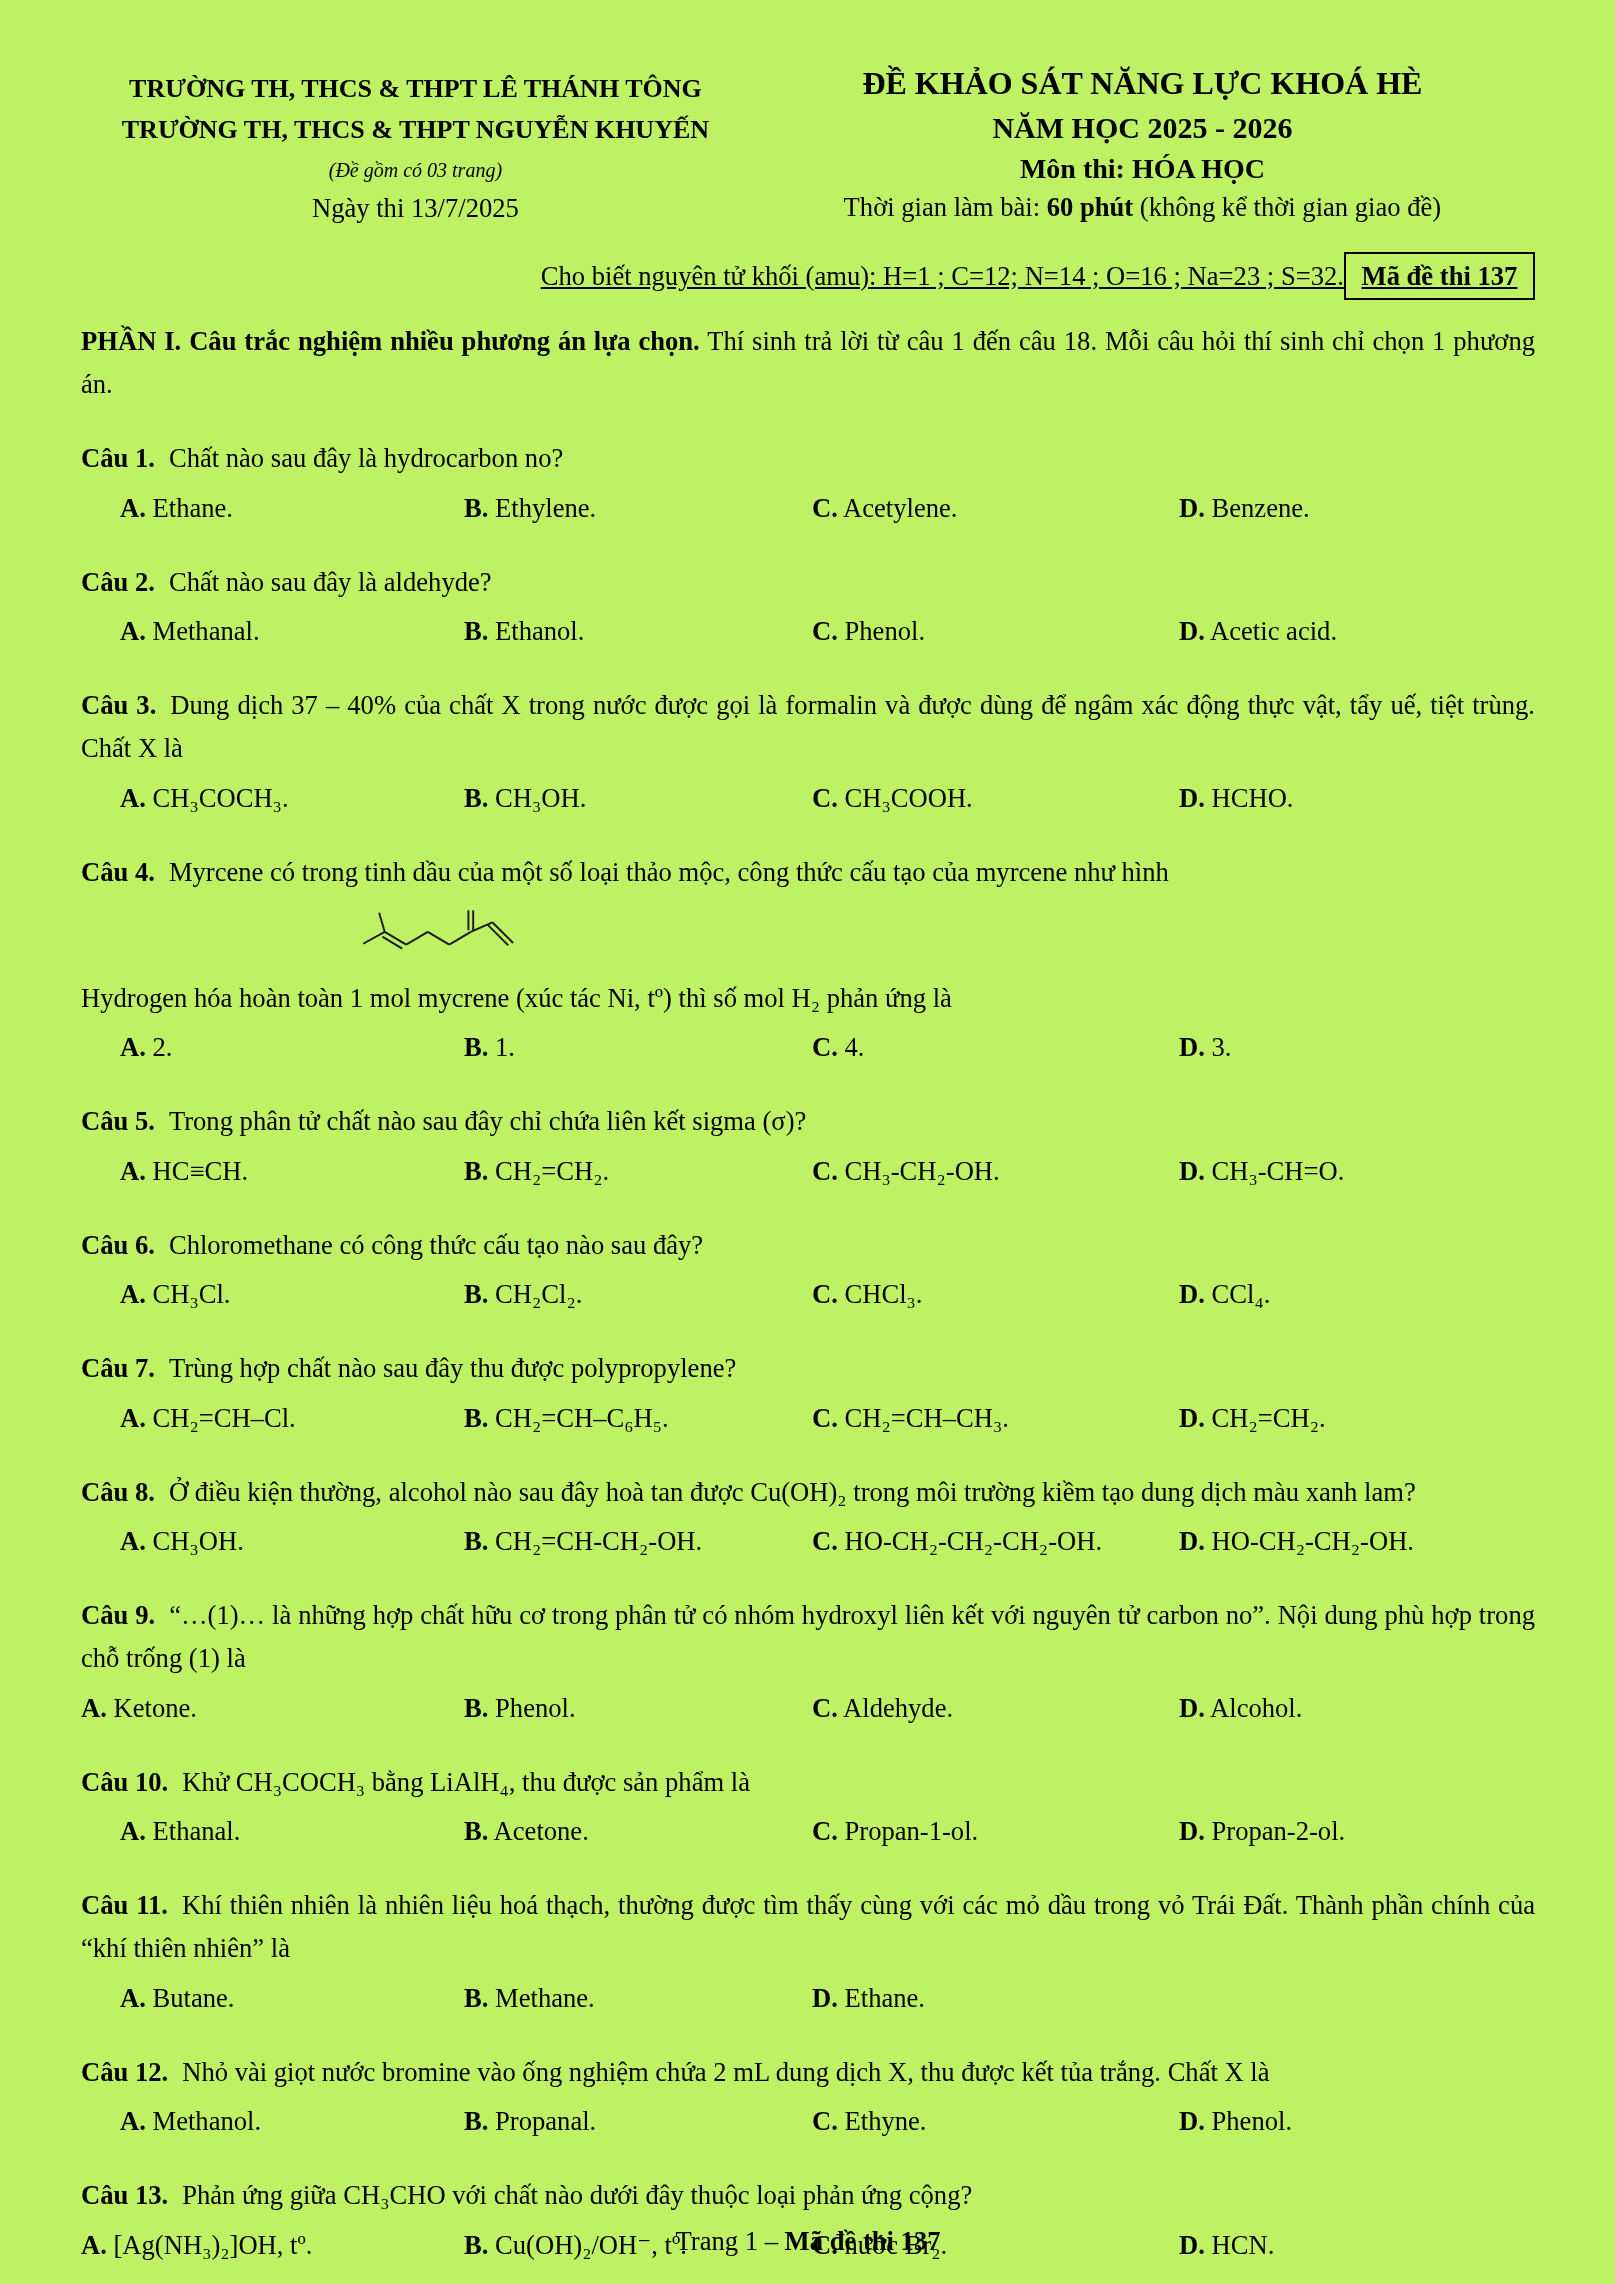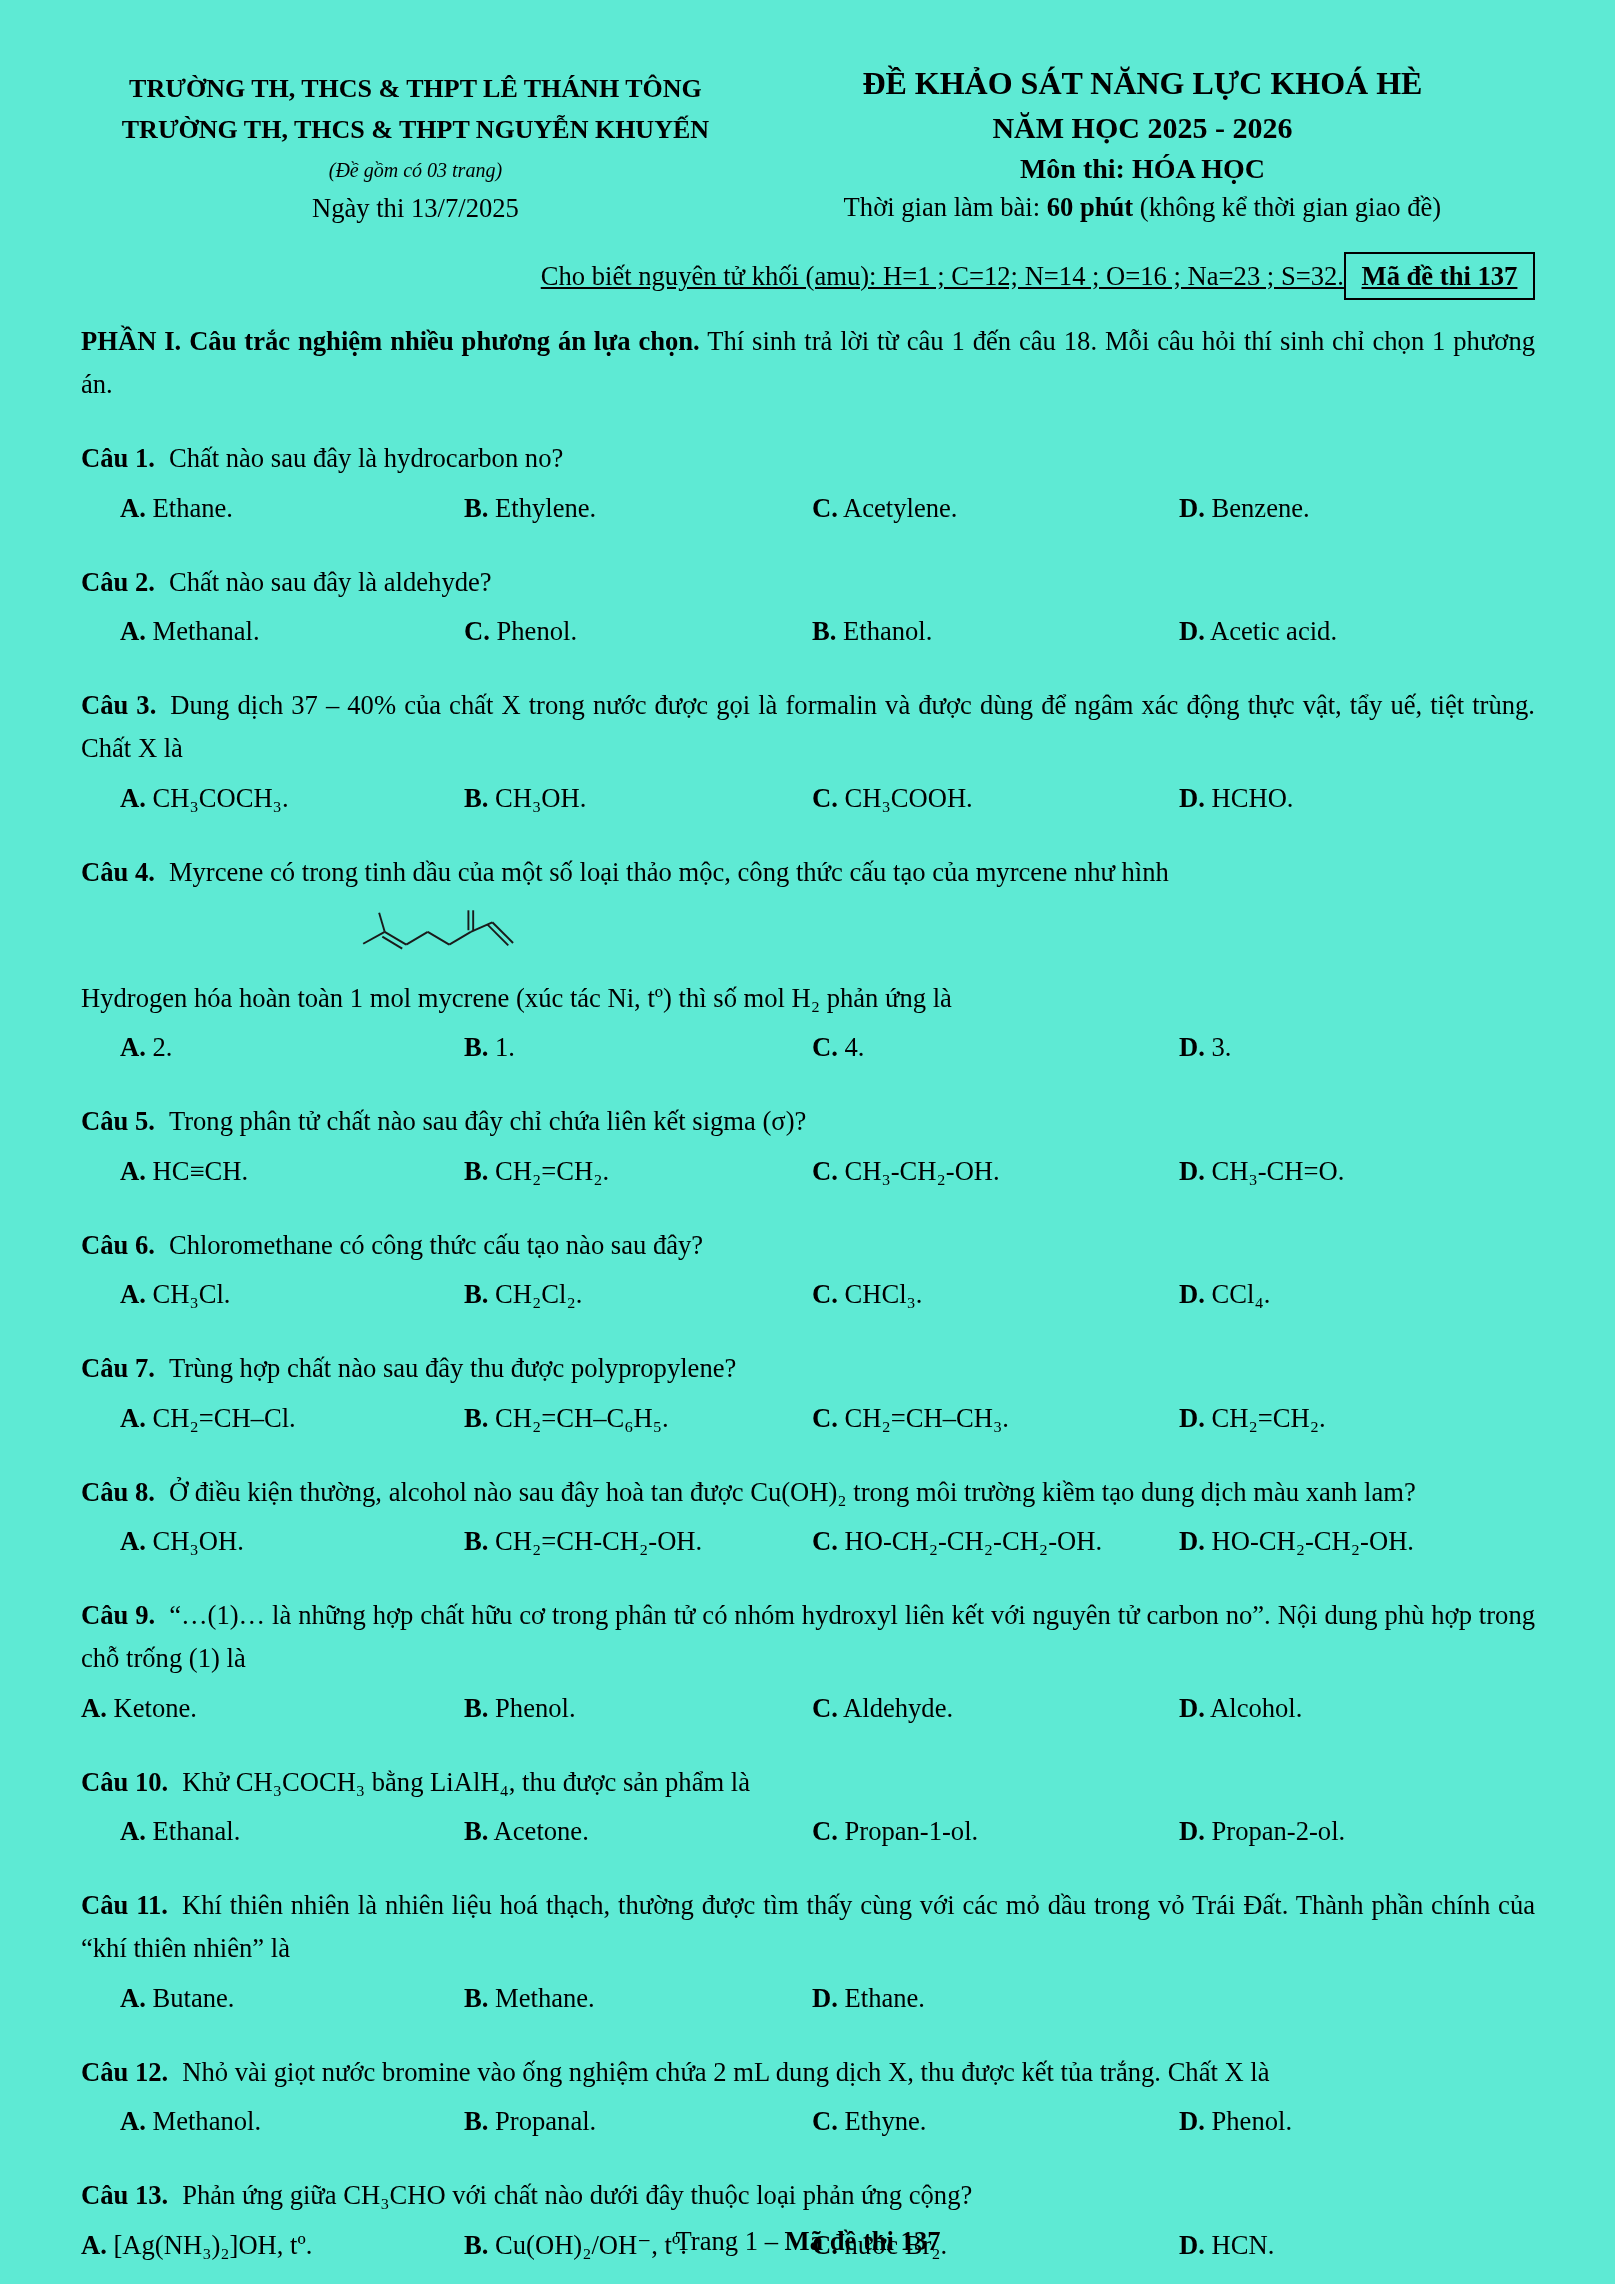--- a/index.html
+++ b/index.html
@@ -1,19 +1,19 @@
 <!DOCTYPE html>
 <html lang="vi" style="font-size:12.5px"><head>
 <meta charset="utf-8">
 <title>Đề khảo sát</title>
 <style>
   html,body{margin:0;padding:0;background:#888;}
   *{box-sizing:border-box;}
   .page{
-    width:1616px;height:2284px;margin:0 auto;background:#5eead4;color:#000;
+    width:1616px;height:2284px;margin:0 auto;background:#bef264;color:#000;
     font-family:"Liberation Serif","DejaVu Serif",serif;
     font-size:26.6px;position:relative;padding:63px 81px 0 81px;
   }
   b{font-weight:700;}
   
   .header{display:flex;align-items:flex-start;}
   .header-left{width:46%;text-align:center;padding-top:6.3px;}
   .school{font-weight:700;font-size:26px;line-height:1.55;}
   .pages-note{font-style:italic;font-size:20px;margin-top:9.4px;}
   .exam-date{font-size:26.6px;margin-top:11px;}
@@ -75,22 +75,22 @@
       <span class="opt"><b>B.</b> <span>Ethylene.</span></span>
       <span class="opt"><b>C.</b> <span>Acetylene.</span></span>
       <span class="opt"><b>D.</b> <span>Benzene.</span></span>
     </div>
   </div>
 
   <div class="q">
     <p class="q-text"><b class="q-label">Câu 2.</b><span>Chất nào sau đây là aldehyde?</span></p>
     <div class="opts">
       <span class="opt"><b>A.</b> <span>Methanal.</span></span>
+      <span class="opt"><b>B.</b> <span>Ethanol.</span></span>
       <span class="opt"><b>C.</b> <span>Phenol.</span></span>
-      <span class="opt"><b>B.</b> <span>Ethanol.</span></span>
       <span class="opt"><b>D.</b> <span>Acetic acid.</span></span>
     </div>
   </div>
 
   <div class="q">
     <p class="q-text"><b class="q-label">Câu 3.</b><span>Dung dịch 37 – 40% của chất X trong nước được gọi là formalin và được dùng để ngâm xác động thực vật, tẩy uế, tiệt trùng. Chất X là</span></p>
     <div class="opts">
       <span class="opt"><b>A.</b> <span>CH₃COCH₃.</span></span>
       <span class="opt"><b>B.</b> <span>CH₃OH.</span></span>
       <span class="opt"><b>C.</b> <span>CH₃COOH.</span></span>

